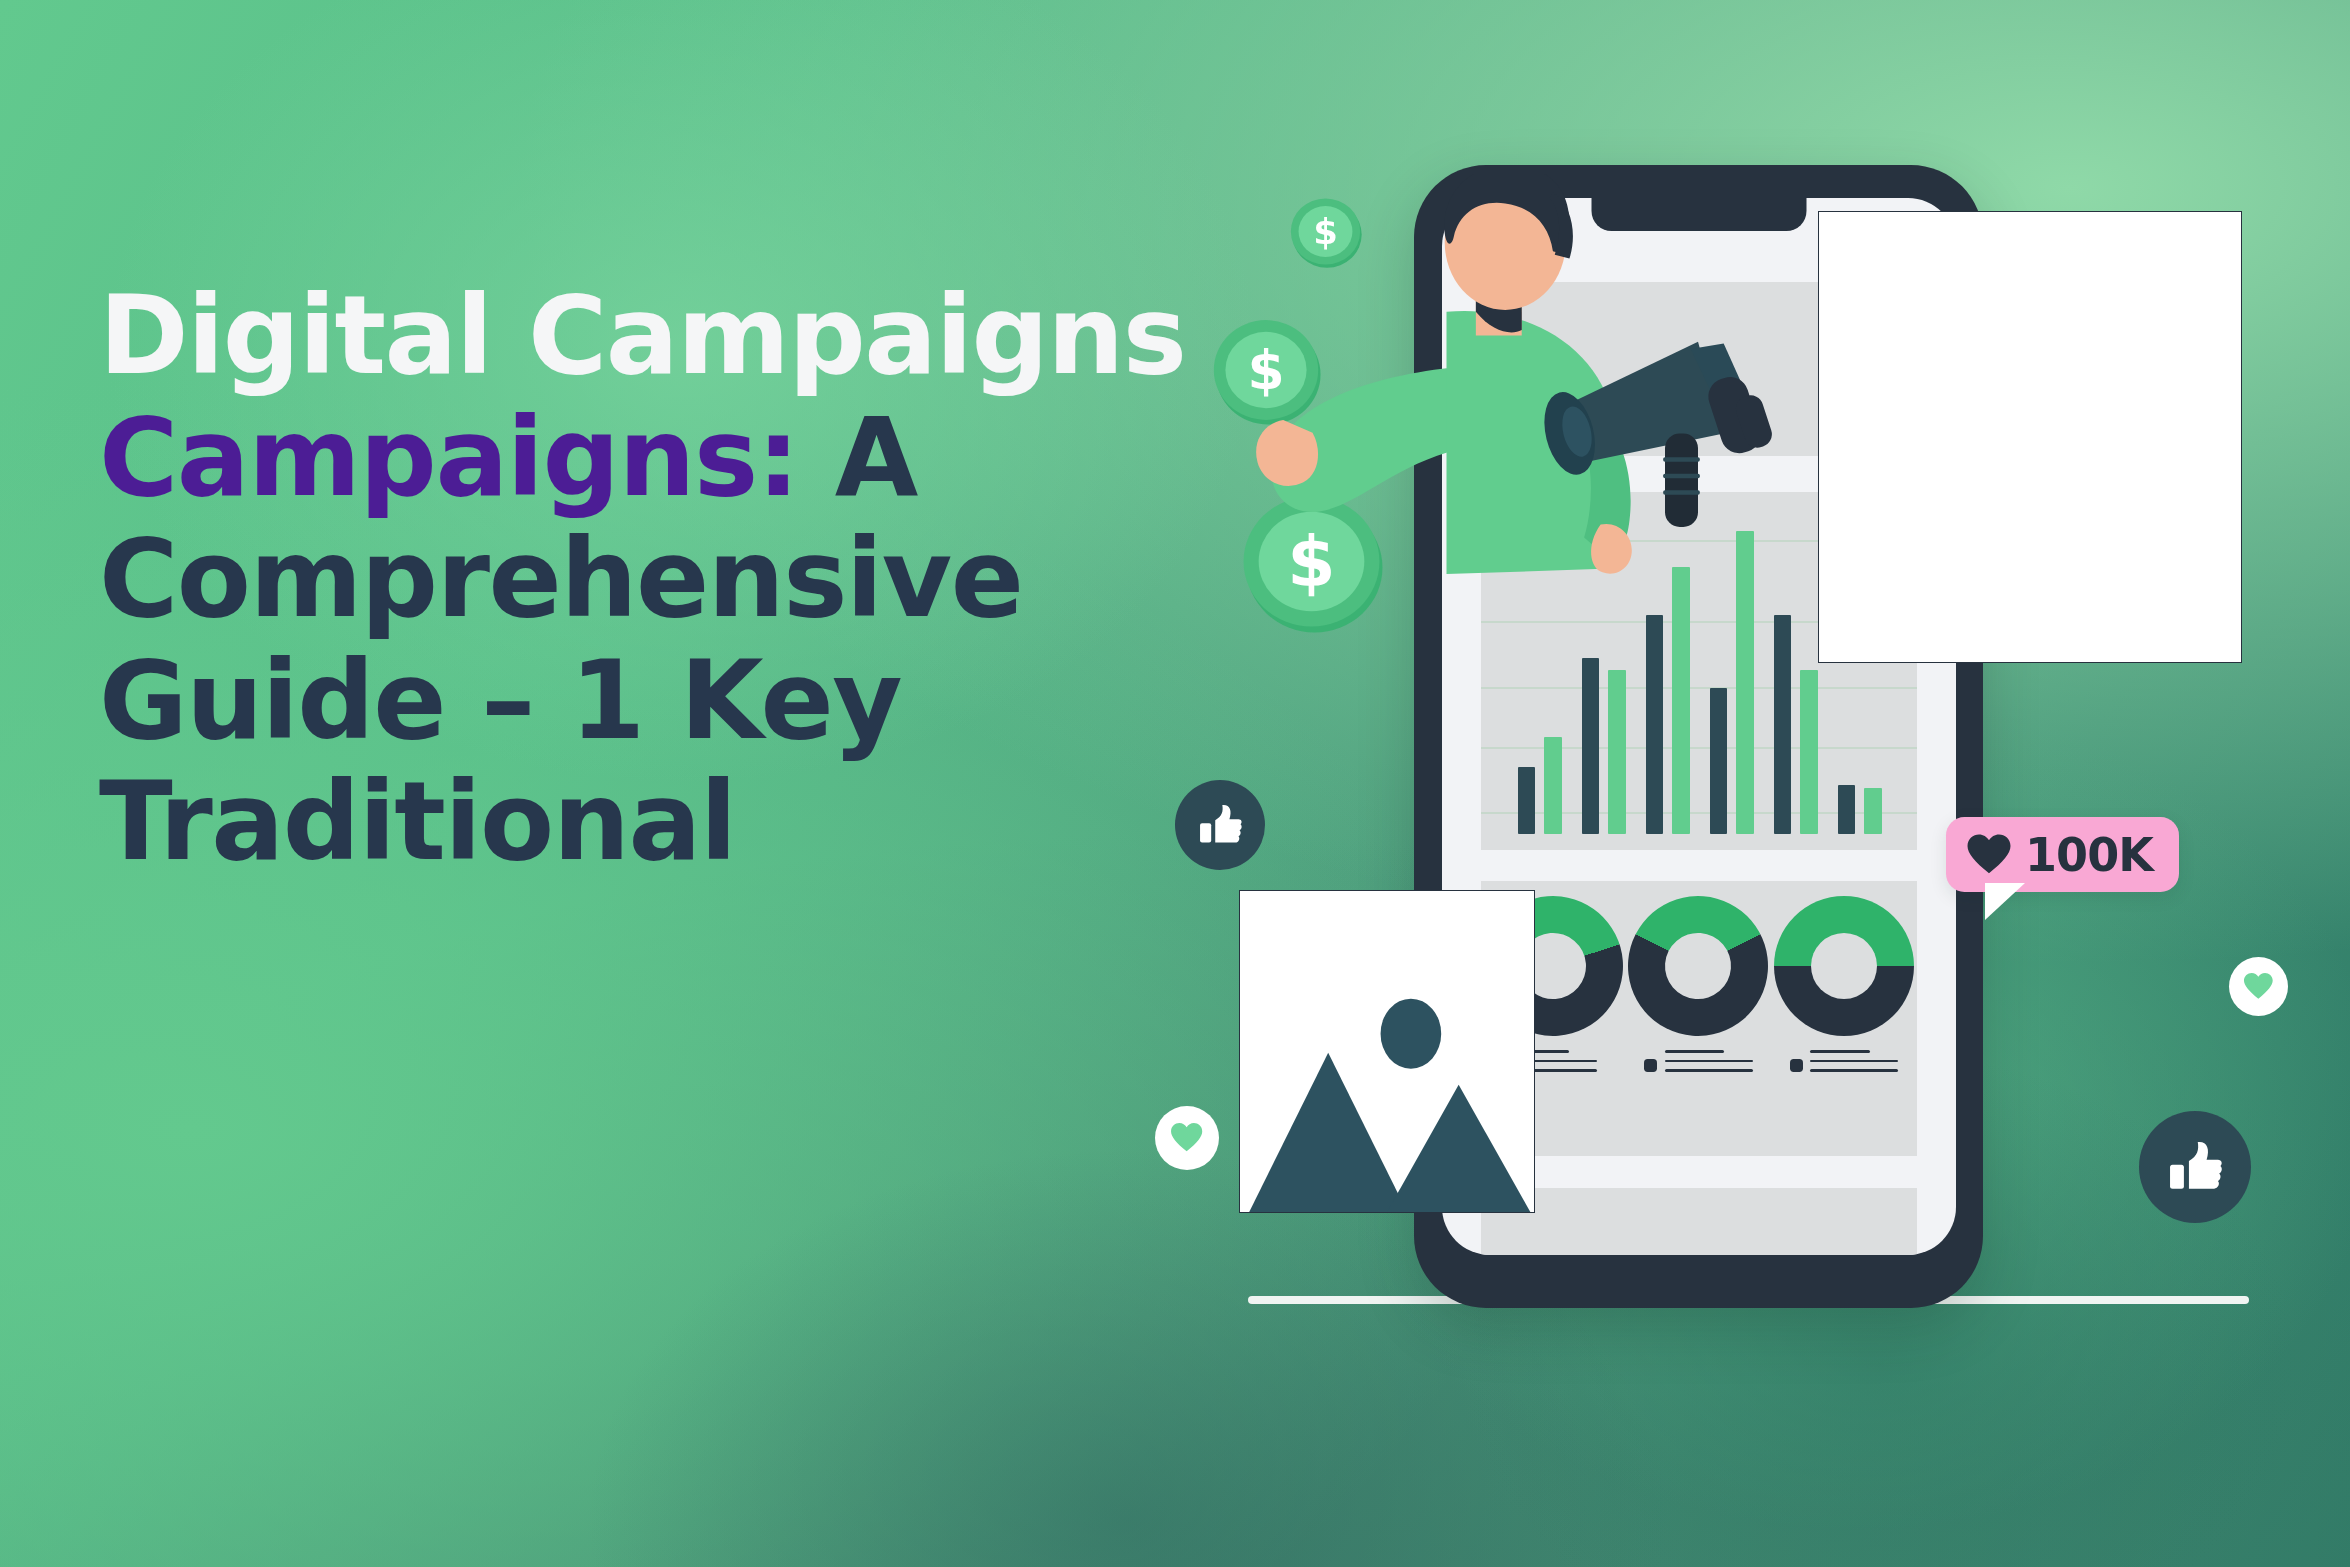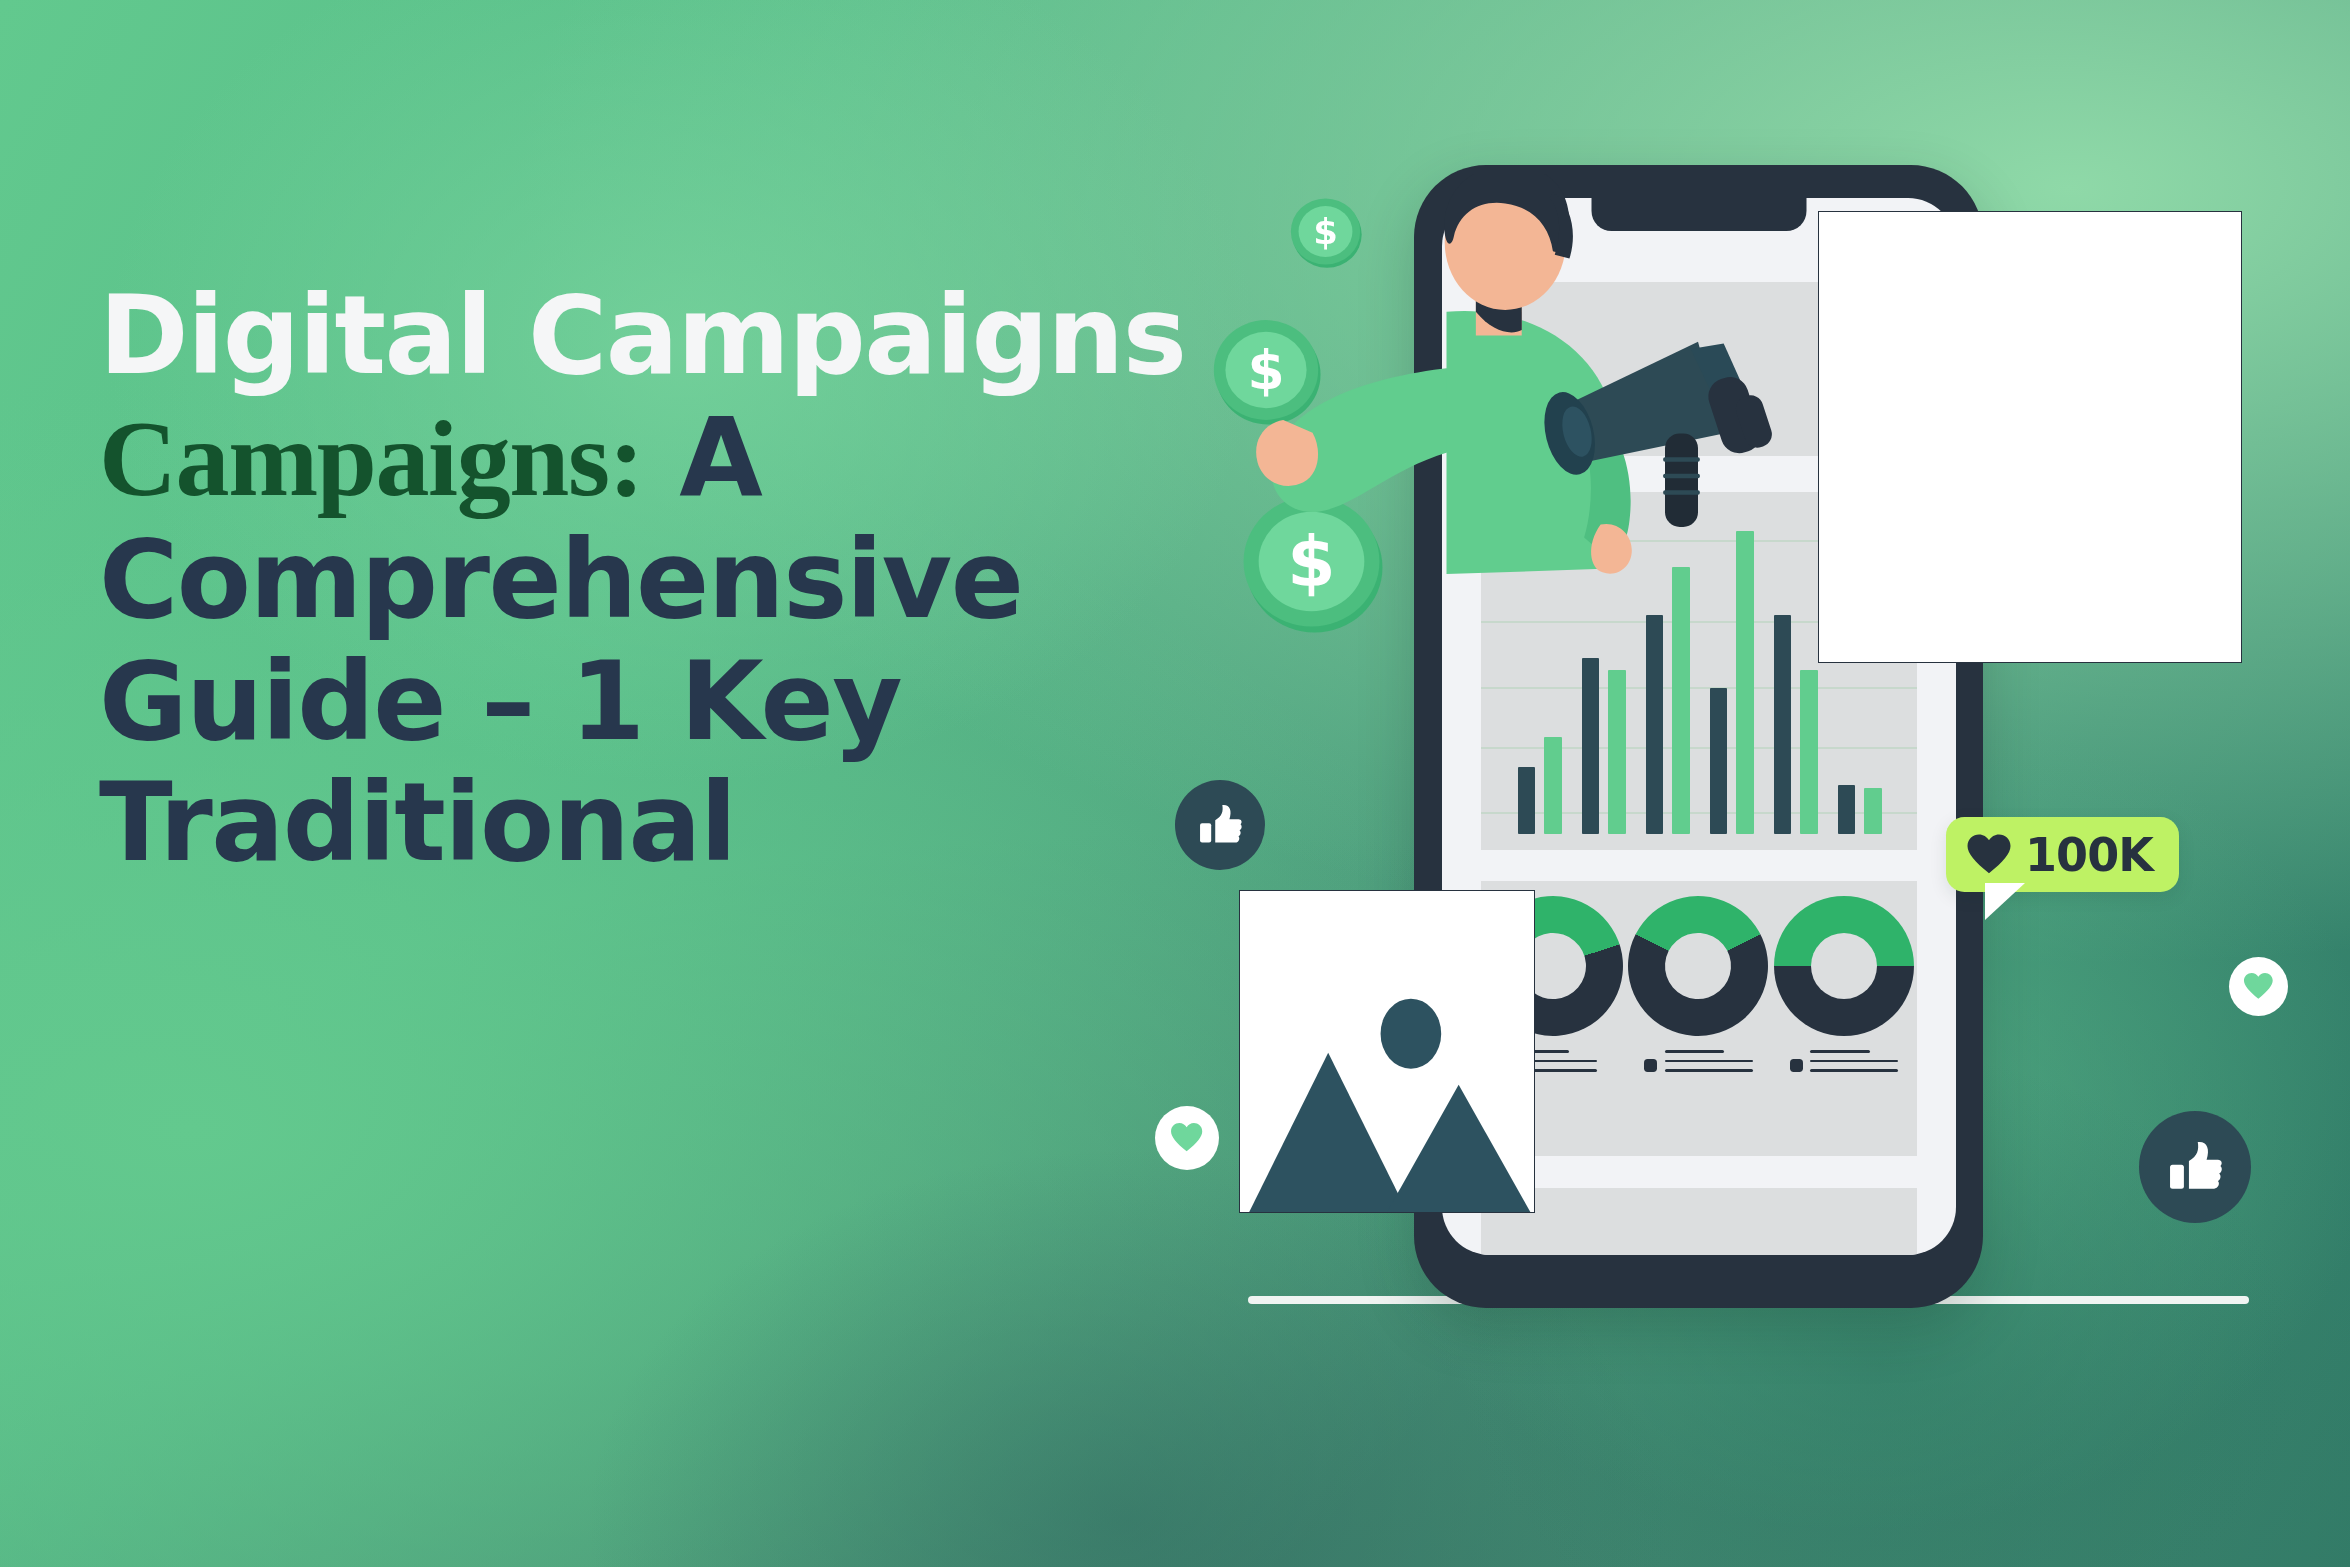--- a/index.html
+++ b/index.html
@@ -75,21 +75,21 @@
     font-size: 108px;
     line-height: 1.125;
     font-weight: 800;
     letter-spacing: -1.4px;
     white-space: nowrap;
     font-family: "DejaVu Sans", sans-serif;
   }
   .hl-dark { color: #27374d; }
   .hl-light { color: #f5f6f7; }
   .hl-seg-dark { color: #27374d; }
-  .hl-seg-light { color: #14532d; font-family: Liberation Serif, serif; }
+  .hl-seg-light { color: #4c1d95; }
 
   
   .stage {
     position: absolute;
     left: 1175px;
     top: 165px;
     width: 1175px;
     height: 1194px;
     z-index: 20;
   }
@@ -306,21 +306,21 @@
   .heart-1 { left: -20px;  top: 941px; width: 64px; height: 64px; }
   .heart-2 { left: 1054px; top: 792px;  width: 59px; height: 59px; }
 
   .like-bubble {
     position: absolute;
     left: 771px;
     top: 652px;
     z-index: 42;
   }
   .bubble-box {
-    background: #bef264;
+    background: #f9a8d4;
     border-radius: 18.4px;
     padding: 14.7px 26px 14.7px 20px;
     display: flex;
     align-items: center;
     gap: 13px;
     box-shadow: 0 5.5px 16.5px rgba(18,50,40,.10);
   }
   .bubble-count {
     font-size: 46px;
     font-weight: 800;

